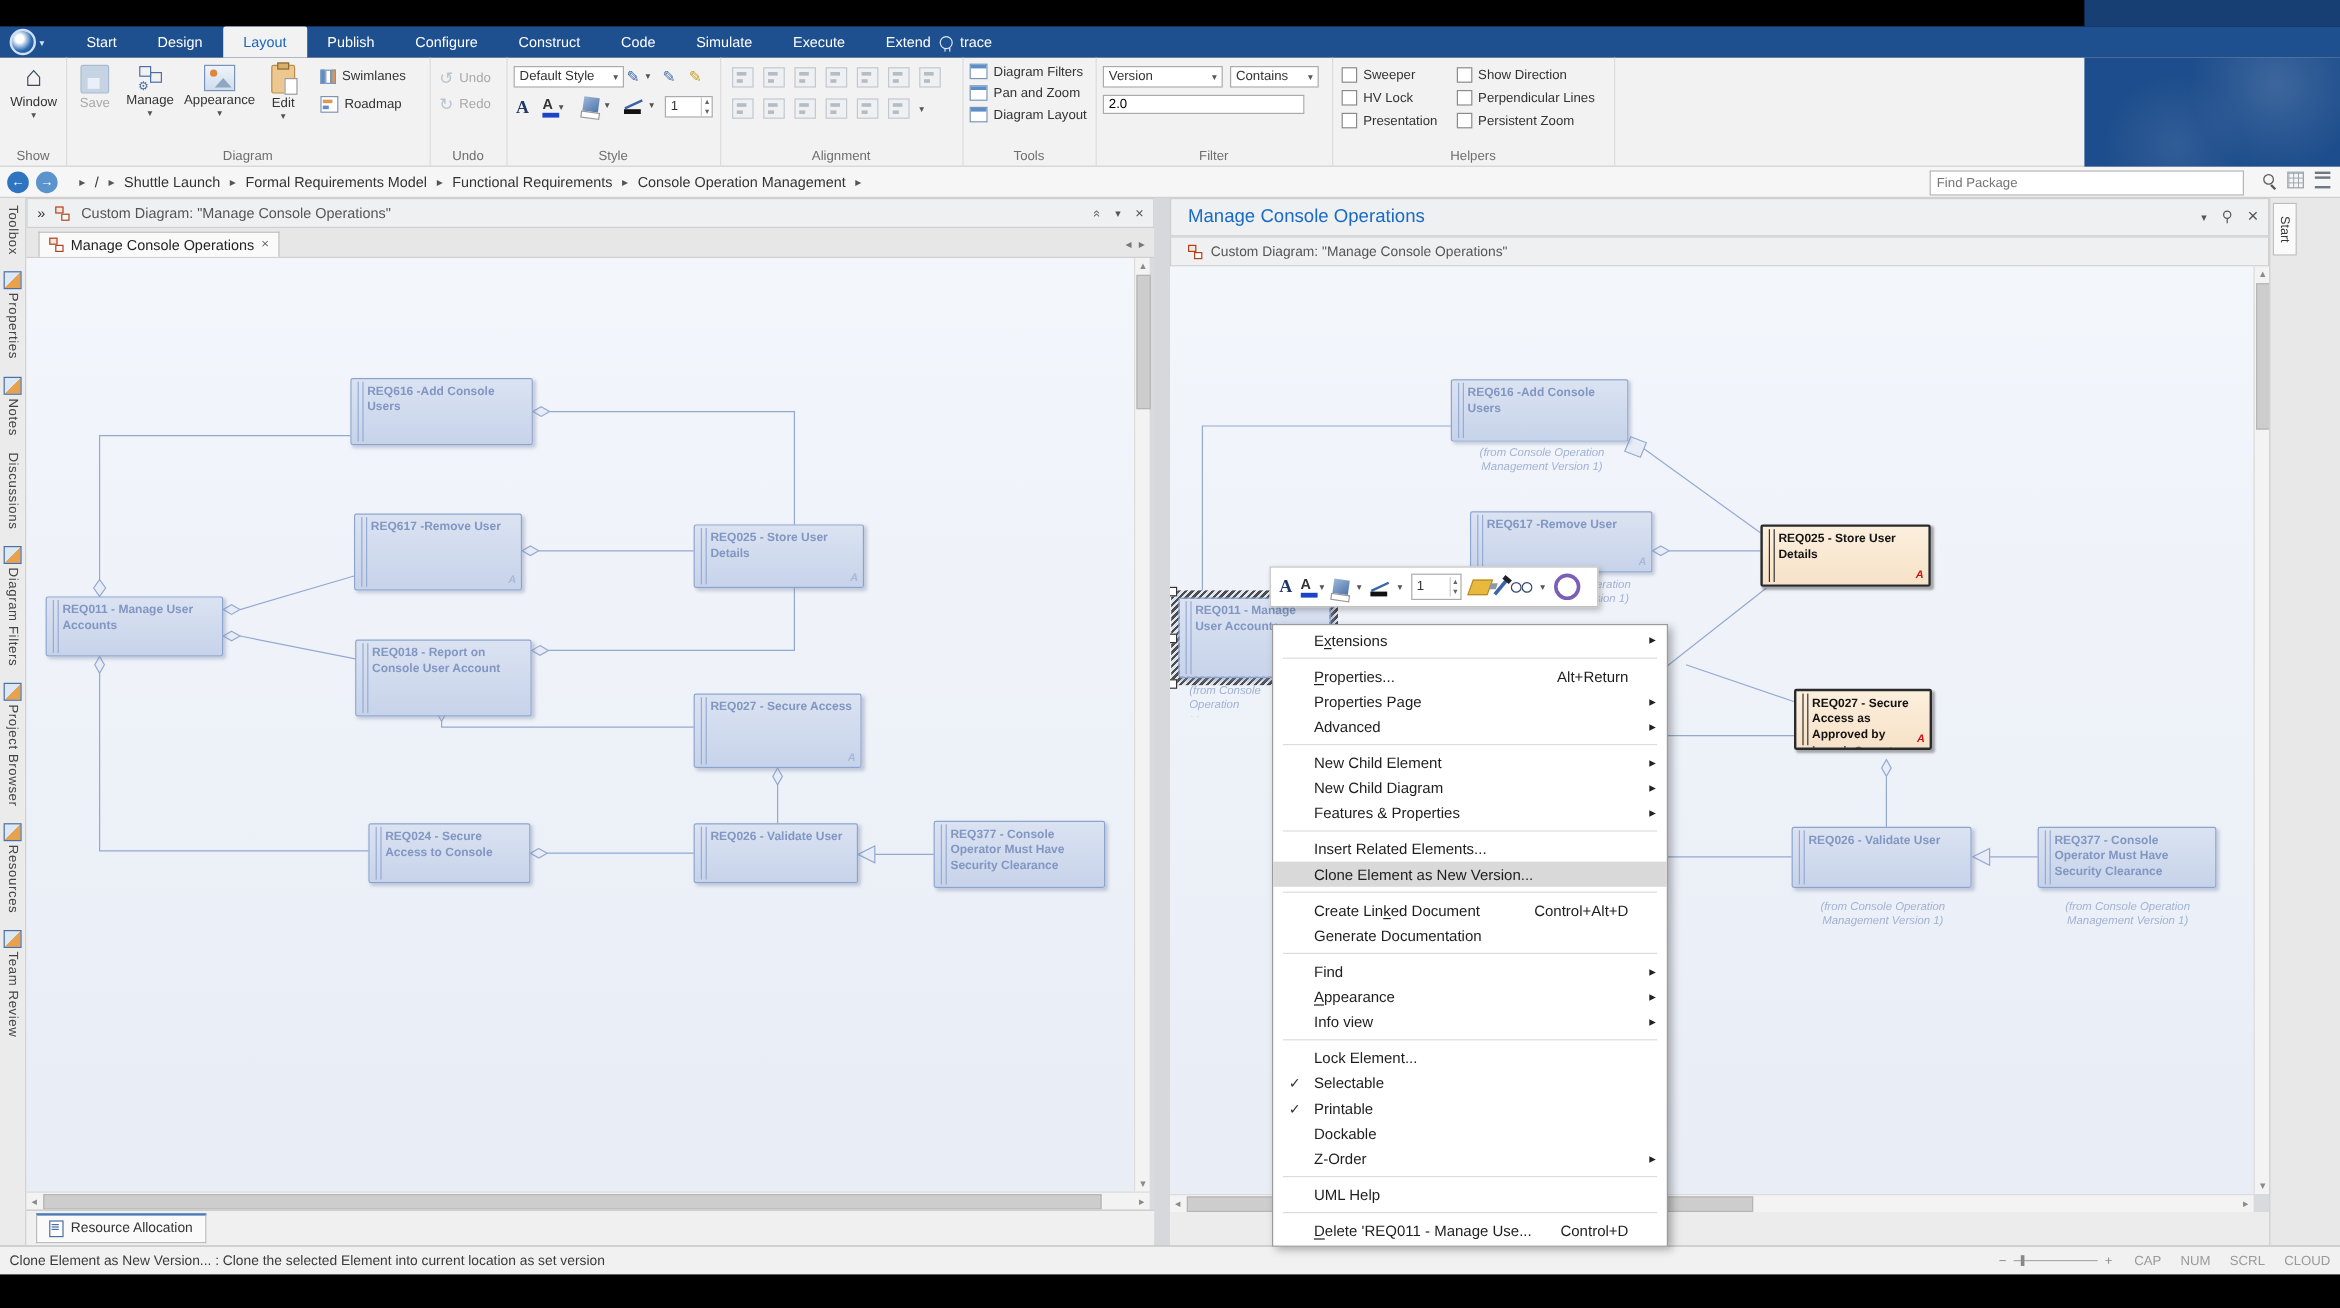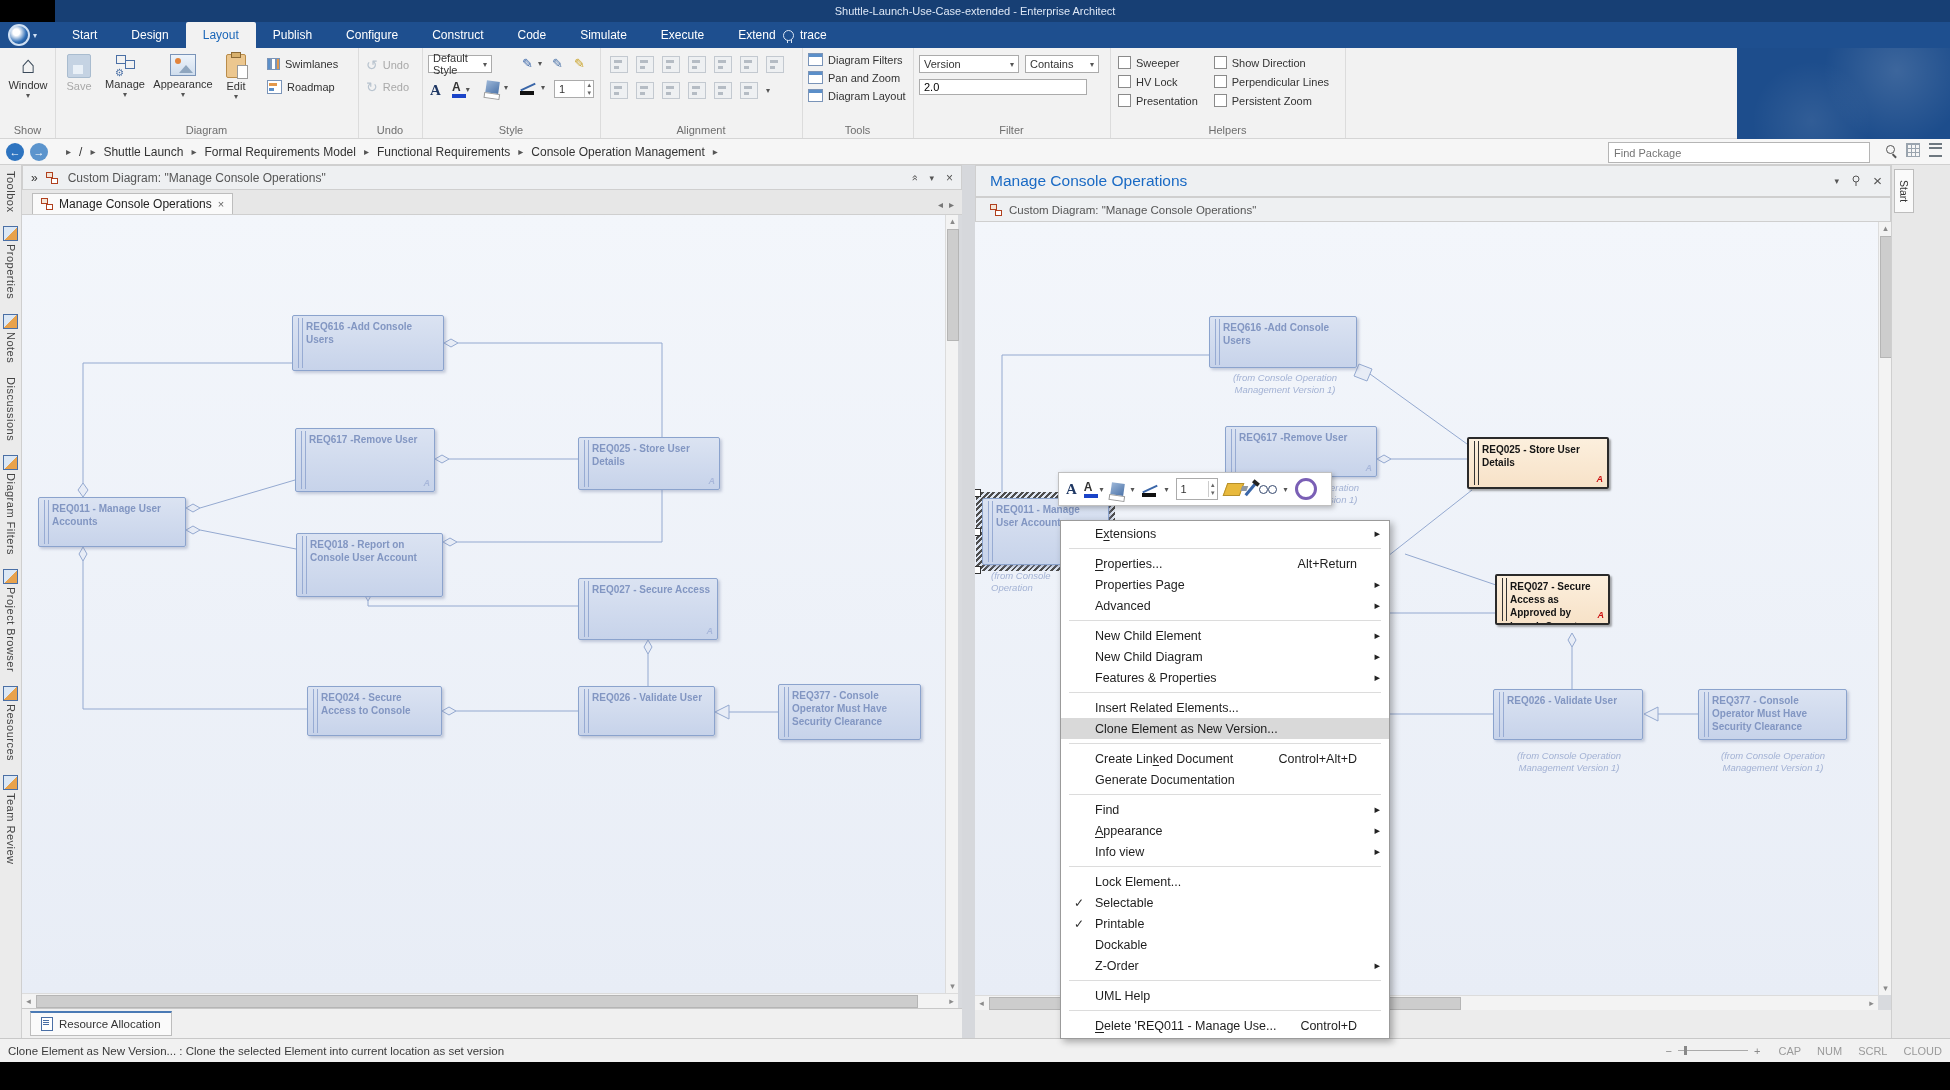--- a/index.html
+++ b/index.html
@@ -189,29 +189,20 @@
   .zoomslider{display:flex;align-items:center;gap:6px;color:#8a8a8a;}
   .ztrack{width:70px;height:1px;background:#aaa;position:relative;}
   .zthumb{position:absolute;left:6px;top:-4px;width:3px;height:9px;background:#888;}
   svg{position:absolute;left:0;top:0;overflow:visible;}
 </style>
 </head>
 <body>
 
 <div id="stage">
 
-  <div id="titlebar" class="abs">
-    <div class="black-corner abs"></div>
-    <div class="ttl">Shuttle-Launch-Use-Case-extended - Enterprise Architect</div>
-    <div class="winbtns abs">
-      <span>–</span>
-      <span class="wb-max"></span>
-      <span>×</span>
-    </div>
-  </div>
   <div class="decor2 abs"></div>
 
   <div id="ribtabs" class="abs">
     <div class="ea-logo abs">
       <span class="ea-ball"></span>
         <i>▾</i>
     </div>
   </div>
   <div id="tabrow" class="abs">
 
@@ -285,21 +276,21 @@
         <span class="dis">Undo</span>
       </div>
       <div class="smallrow dis" style="left:8px;top:32px;">
         <span class="undo-ico">↻</span>
         <span class="dis">Redo</span>
       </div>
       <div class="rgl">Undo</div>
     </div>
 
     <div class="rgroup" style="left:422px;width:178px;">
-      <div class="combo abs" style="left:6px;top:7px;width:64px;height:18px;">
+      <div class="combo abs" style="left:6px;top:7px;width:92px;height:18px;">
         <span>Default Style</span>
           <span class="dd">▾</span>
       </div>
       <div class="smallrow" style="left:100px;top:8px;">
           <span class="pen-ico">✎</span>
           <span class="dd">▾</span>
         </div>
       <div class="smallrow" style="left:130px;top:8px;">
           <span class="pen-ico" style="color:#4a72a8">✎</span>
         </div>

